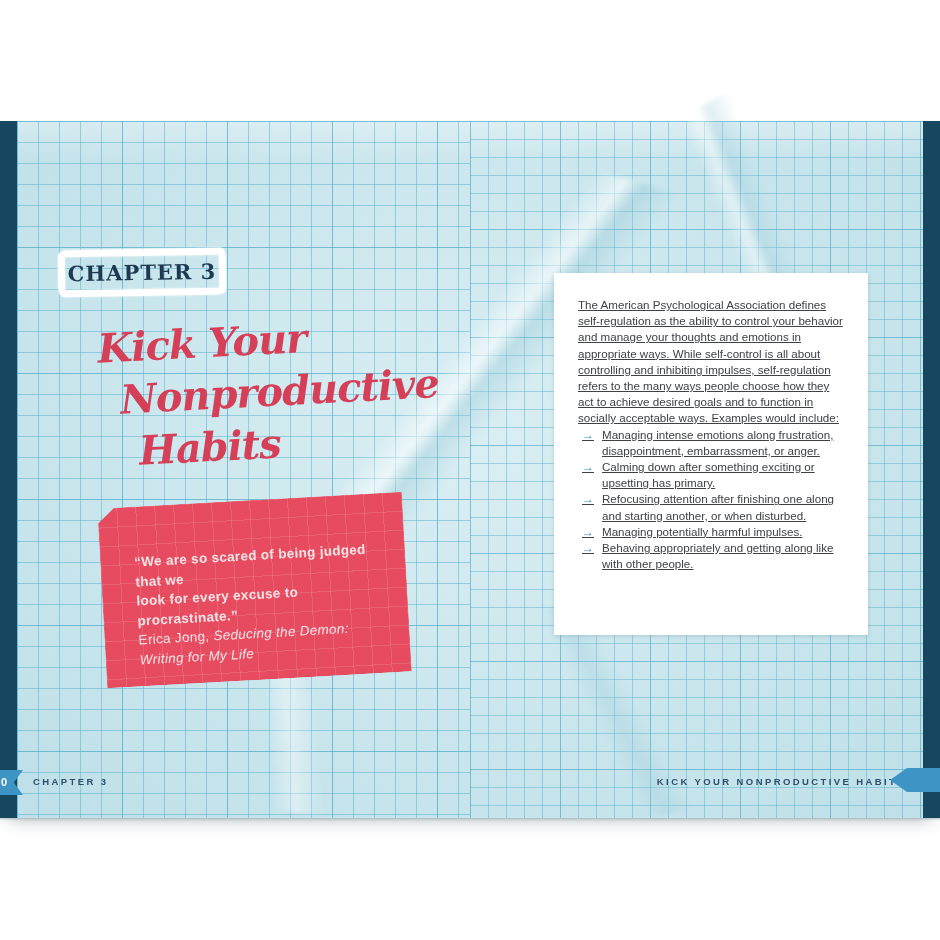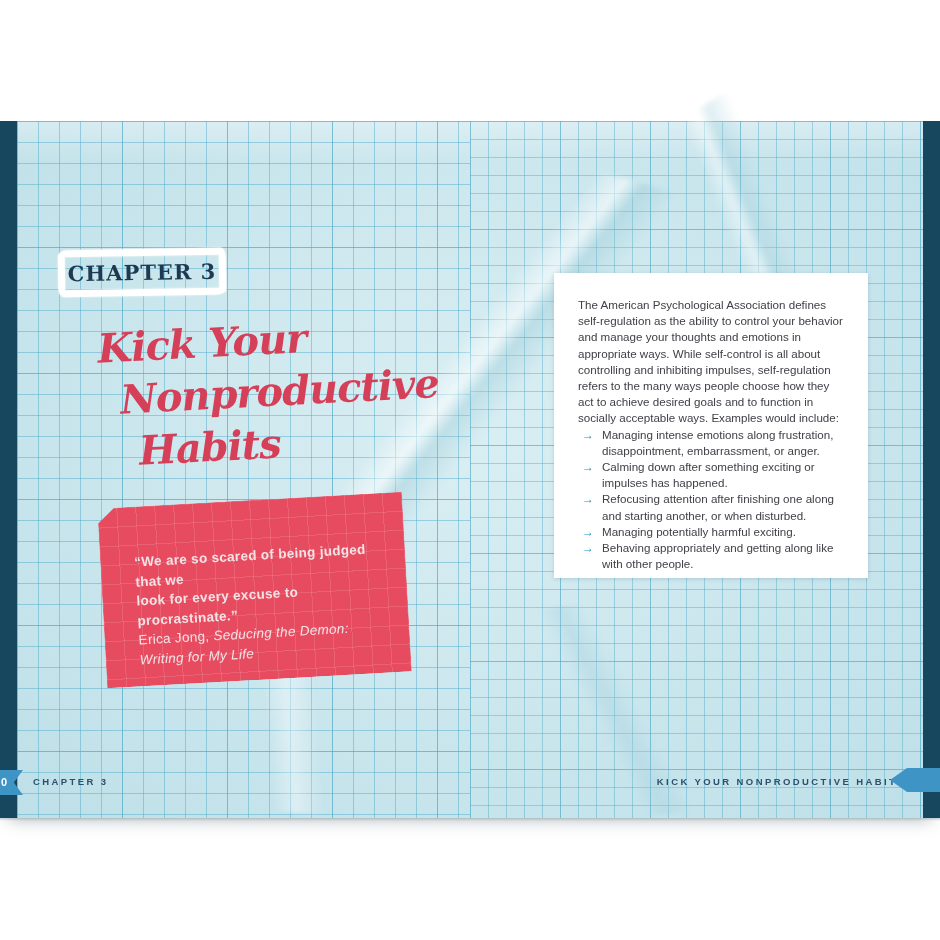--- a/index.html
+++ b/index.html
@@ -85,24 +85,25 @@
   }
   .note-text{
     padding:46px 26px 0 34px;color:#f4e2e5;font-size:13.5px;line-height:19.5px;
     letter-spacing:.3px;font-weight:bold;
   }
   .note-text .work{font-style:italic;font-weight:normal;}
   .note-text .name{font-weight:normal;}
 
   
   .textbox{
-    position:absolute;left:554px;top:273px;width:314px;height:305px;z-index:5;
+    position:absolute;left:554px;top:273px;width:314px;height:362px;z-index:5;
     background:#ffffff;box-sizing:border-box;padding:24px 22px 0 24px;
     color:#3f4147;font-size:11.6px;line-height:16.2px;
     box-shadow:0 1px 4px rgba(70,110,130,.25);
+    text-decoration:underline;
   }
   .textbox p{margin:0;}
   .bullet-row{display:flex;}
   .bullet-row .arr{
     width:20px;flex:0 0 20px;margin-left:4px;color:#2a8fc2;font-weight:bold;
     font-size:12px;
   }
   .bullet-row .btxt{flex:1;}
 
   
@@ -165,29 +166,29 @@
   </div>
 
   <div class="textbox">
     <p>The American Psychological Association defines self-regulation as the ability to control your behavior and manage your thoughts and emotions in appropriate ways. While self-control is all about controlling and inhibiting impulses, self-regulation refers to the many ways people choose how they act to achieve desired goals and to function in socially acceptable ways. Examples would include:</p>
     <div class="bullet-row">
       <span class="arr">→</span>
       <span class="btxt">Managing intense emotions along frustration, disappointment, embarrassment, or anger.</span>
     </div>
     <div class="bullet-row">
       <span class="arr">→</span>
-      <span class="btxt">Calming down after something exciting or impulses has happened.</span>
+      <span class="btxt">Calming down after something exciting or upsetting has primary.</span>
     </div>
     <div class="bullet-row">
       <span class="arr">→</span>
       <span class="btxt">Refocusing attention after finishing one along and starting another, or when disturbed.</span>
     </div>
     <div class="bullet-row">
       <span class="arr">→</span>
-      <span class="btxt">Managing potentially harmful exciting.</span>
+      <span class="btxt">Managing potentially harmful impulses.</span>
     </div>
     <div class="bullet-row">
       <span class="arr">→</span>
       <span class="btxt">Behaving appropriately and getting along like with other people.</span>
     </div>
   </div>
 
   <div class="ribbon r-left">
     <span>0</span>
   </div>

